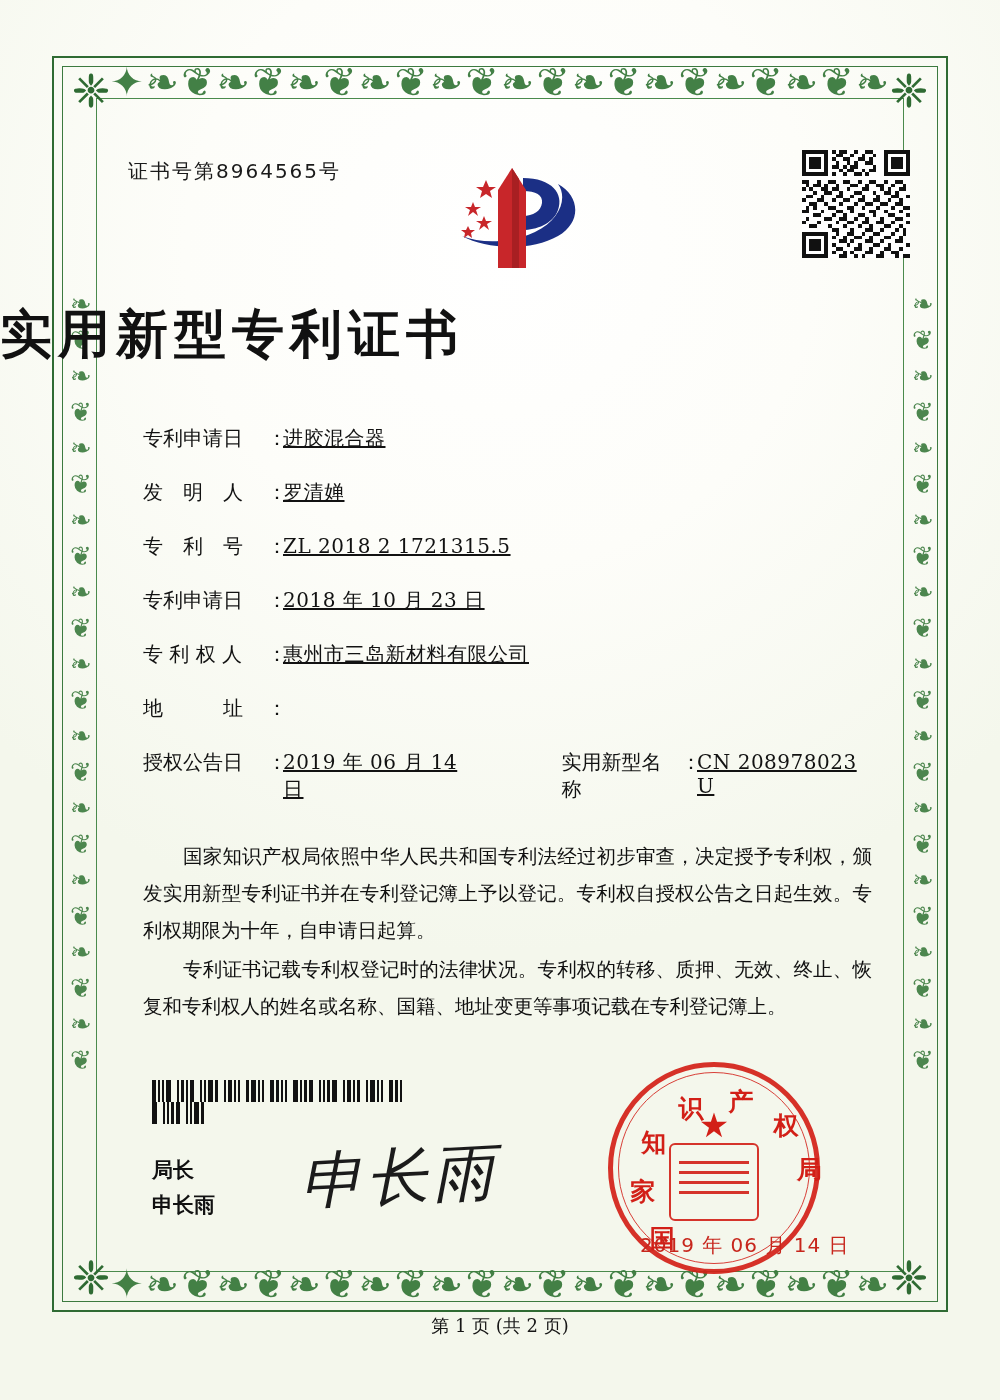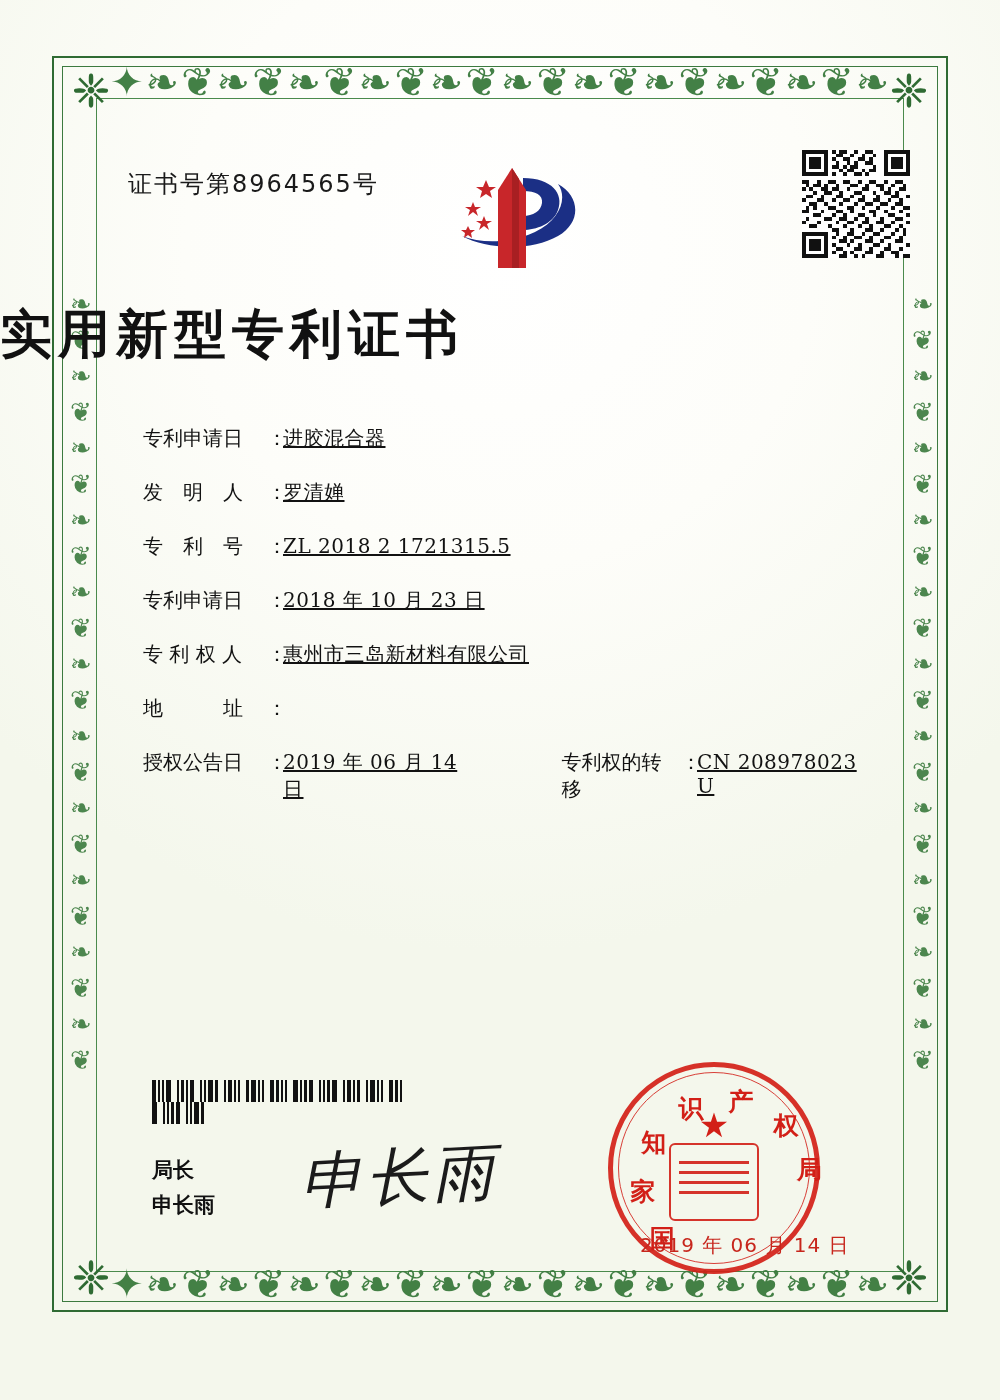--- a/index.html
+++ b/index.html
@@ -115,25 +115,24 @@
   .corner.tl { left: 62px; top: 62px; }
   .corner.tr { right: 62px; top: 62px; transform: scaleX(-1); }
   .corner.bl { left: 62px; bottom: 94px; transform: scaleY(-1); }
   .corner.br { right: 62px; bottom: 94px; transform: scale(-1,-1); }
 
   
   .cert-no {
     position: absolute;
     left: 128px;
     top: 158px;
-    font-size: 24px;
+    font-size: 20px;
     color: #1a1a1a;
     letter-spacing: 2px;
     font-family: "DejaVu Sans", sans-serif;
-    margin-top: 10px;
   }
 
   .logo {
     position: absolute;
     left: 440px;
     top: 150px;
     width: 150px;
     height: 125px;
   }
 
@@ -616,26 +615,30 @@
       <span class="field-value">惠州市三岛新材料有限公司</span>
     </div>
     <div class="field-row">
       <span class="field-label">地　　　址</span>
       <span class="field-colon">：</span>
     </div>
     <div class="field-row dual">
       <span class="field-label">授权公告日</span>
       <span class="field-colon">：</span>
       <span class="field-value">2019 年 06 月 14 日</span>
-      <span class="second-label">专利权的转移</span>
+      <span class="second-label">实用新型名称</span>
       <span class="field-colon">：</span>
       <span class="field-value">CN 208978023 U</span>
     </div>
   </div>
 
+  <div class="paras">
+    <p>国家知识产权局依照中华人民共和国专利法经过初步审查，决定授予专利权，颁发实用新型专利证书并在专利登记簿上予以登记。专利权自授权公告之日起生效。专利权期限为十年，自申请日起算。</p>
+    <p>专利证书记载专利权登记时的法律状况。专利权的转移、质押、无效、终止、恢复和专利权人的姓名或名称、国籍、地址变更等事项记载在专利登记簿上。</p>
+  </div>
 
   <div class="barcode">
     <span style="width:4px"></span><span style="width:2px"></span><span style="width:2px"></span><span style="width:5px"></span>
     <span style="width:2px"></span><span style="width:3px"></span><span style="width:2px"></span><span style="width:4px"></span>
     <span style="width:2px"></span><span style="width:2px"></span><span style="width:5px"></span><span style="width:3px"></span>
     <span style="width:2px"></span><span style="width:4px"></span><span style="width:2px"></span><span style="width:2px"></span>
     <span style="width:3px"></span><span style="width:5px"></span><span style="width:2px"></span><span style="width:2px"></span>
     <span style="width:4px"></span><span style="width:3px"></span><span style="width:2px"></span><span style="width:2px"></span>
     <span style="width:5px"></span><span style="width:2px"></span><span style="width:3px"></span><span style="width:4px"></span>
     <span style="width:2px"></span><span style="width:2px"></span><span style="width:3px"></span><span style="width:5px"></span>
@@ -662,14 +665,15 @@
       <span style="transform: rotate(-95deg) translate(0,-84px) rotate(95deg);">家</span>
       <span style="transform: rotate(-60deg) translate(0,-84px) rotate(60deg);">知</span>
       <span style="transform: rotate(-25deg) translate(0,-84px) rotate(25deg);">识</span>
       <span style="transform: rotate(10deg) translate(0,-84px) rotate(-10deg);">产</span>
       <span style="transform: rotate(45deg) translate(0,-84px) rotate(-45deg);">权</span>
       <span style="transform: rotate(80deg) translate(0,-84px) rotate(-80deg);">局</span>
     </div>
   </div>
   <div class="seal-date">2019 年 06 月 14 日</div>
 
+  <div class="page-num">第 1 页 (共 2 页)</div>
 
 </div>
 
 </body></html>

